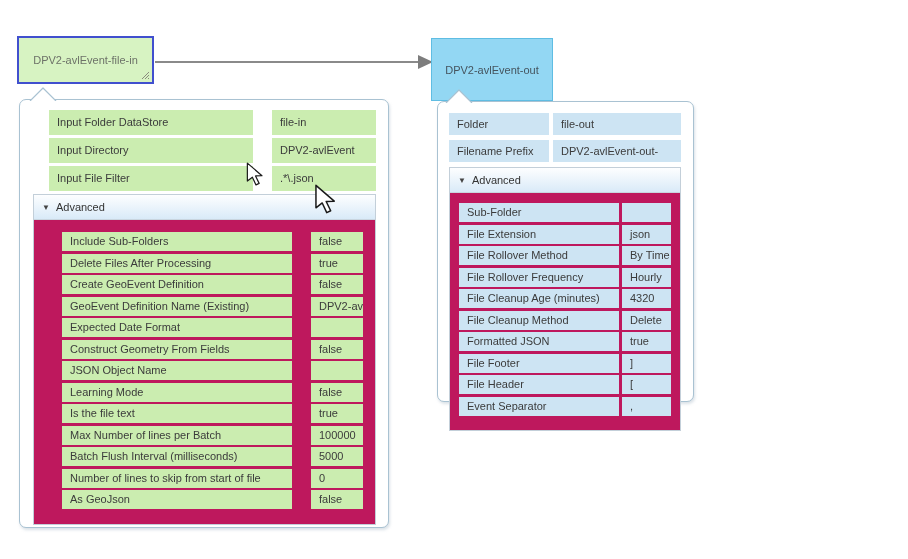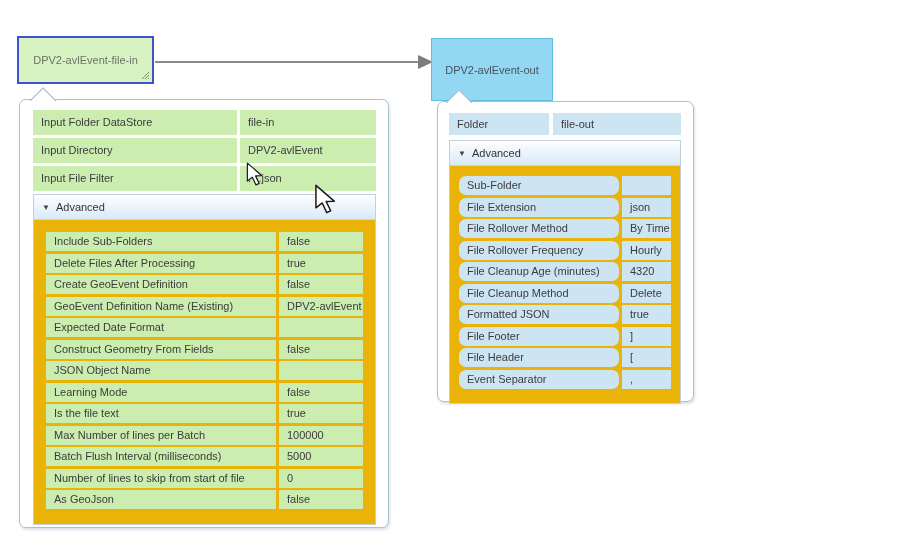--- a/index.html
+++ b/index.html
@@ -32,46 +32,46 @@
   .panel-right{left:437px;top:101px;width:257px;height:301px;padding:11px 12px 0 11px;}
   .tail{position:absolute;top:-13px;}
   .panel-left  .tail{left:8px;}
   .panel-right .tail{left:6px;}
 
   
   .prop-row{display:flex;}
   .prop-label,.prop-value{display:block;box-sizing:border-box;padding-left:8px;
     white-space:nowrap;overflow:hidden;}
   
-  .panel-left .prop-label,.panel-left .prop-value{background:#cbedb0;}
+  .panel-left .prop-label,.panel-left .prop-value{background:#cbedb0;margin-left:16px;}
   
   .panel-right .prop-label,.panel-right .prop-value{background:#cde4f3;}
 
   .main-rows .prop-row{height:25px;line-height:25px;margin-bottom:3px;}
   .panel-left  .main-rows .prop-label{width:204px;margin-right:3px;}
   .panel-left  .main-rows .prop-value{flex:1;}
   .panel-right .main-rows .prop-row{height:22px;line-height:22px;margin-bottom:5px;}
   .panel-right .main-rows .prop-label{width:100px;margin-right:4px;}
   .panel-right .main-rows .prop-value{flex:1;}
 
   
-  .adv-box{border:1px solid #c3cfd9;box-sizing:border-box;background:#eab308;}
+  .adv-box{border:1px solid #c3cfd9;box-sizing:border-box;background:#be185d;}
   .panel-left .adv-box{margin-top:0;}
   .adv-header{
     height:24px;line-height:24px;padding-left:8px;
     background:linear-gradient(#fdfeff,#d9eaf8);
     border-bottom:1px solid #c9d5df;color:#333;cursor:default;
   }
   .adv-arrow{font-size:8px;color:#444;margin-right:6px;vertical-align:1px;}
   .adv-content{padding:12px;}
   .panel-right .adv-content{padding:10px 9px 12px 9px;}
   .adv-content .prop-row{height:19px;line-height:19px;margin-bottom:2.5px;}
   .panel-left  .adv-content .prop-label{width:230px;margin-right:3px;}
   .panel-left  .adv-content .prop-value{flex:1;}
-  .panel-right .adv-content .prop-label{width:160px;margin-right:3px;border-radius:7px;}
+  .panel-right .adv-content .prop-label{width:160px;margin-right:3px;}
   .panel-right .adv-content .prop-value{flex:1;}
 
   
   .cursor{position:absolute;pointer-events:none;}
   .cursor-a{left:246px;top:162px;}
   .cursor-b{left:314px;top:184px;}
 </style>
 </head>
 <body>
 
@@ -178,20 +178,24 @@
   <div class="panel panel-right">
     <svg class="tail" width="30" height="14">
       <path d="M2,14 L15,1 L28,14 Z" fill="#ffffff" stroke="none"></path>
       <path d="M2,14 L15,1 L28,14" fill="none" stroke="#a9c2d2" stroke-width="1.2" stroke-linejoin="round"></path>
     </svg>
     <div class="main-rows">
         <div class="prop-row">
           <span class="prop-label">Folder</span>
           <span class="prop-value">file-out</span>
         </div>
+        <div class="prop-row">
+          <span class="prop-label">Filename Prefix</span>
+          <span class="prop-value">DPV2-avlEvent-out-</span>
+        </div>
       </div>
     <div class="adv-box">
       <div class="adv-header">
         <span class="adv-arrow">▼</span><span>Advanced</span>
       </div>
       <div class="adv-content">
           <div class="prop-row">
             <span class="prop-label">Sub-Folder</span>
             <span class="prop-value"></span>
           </div>

